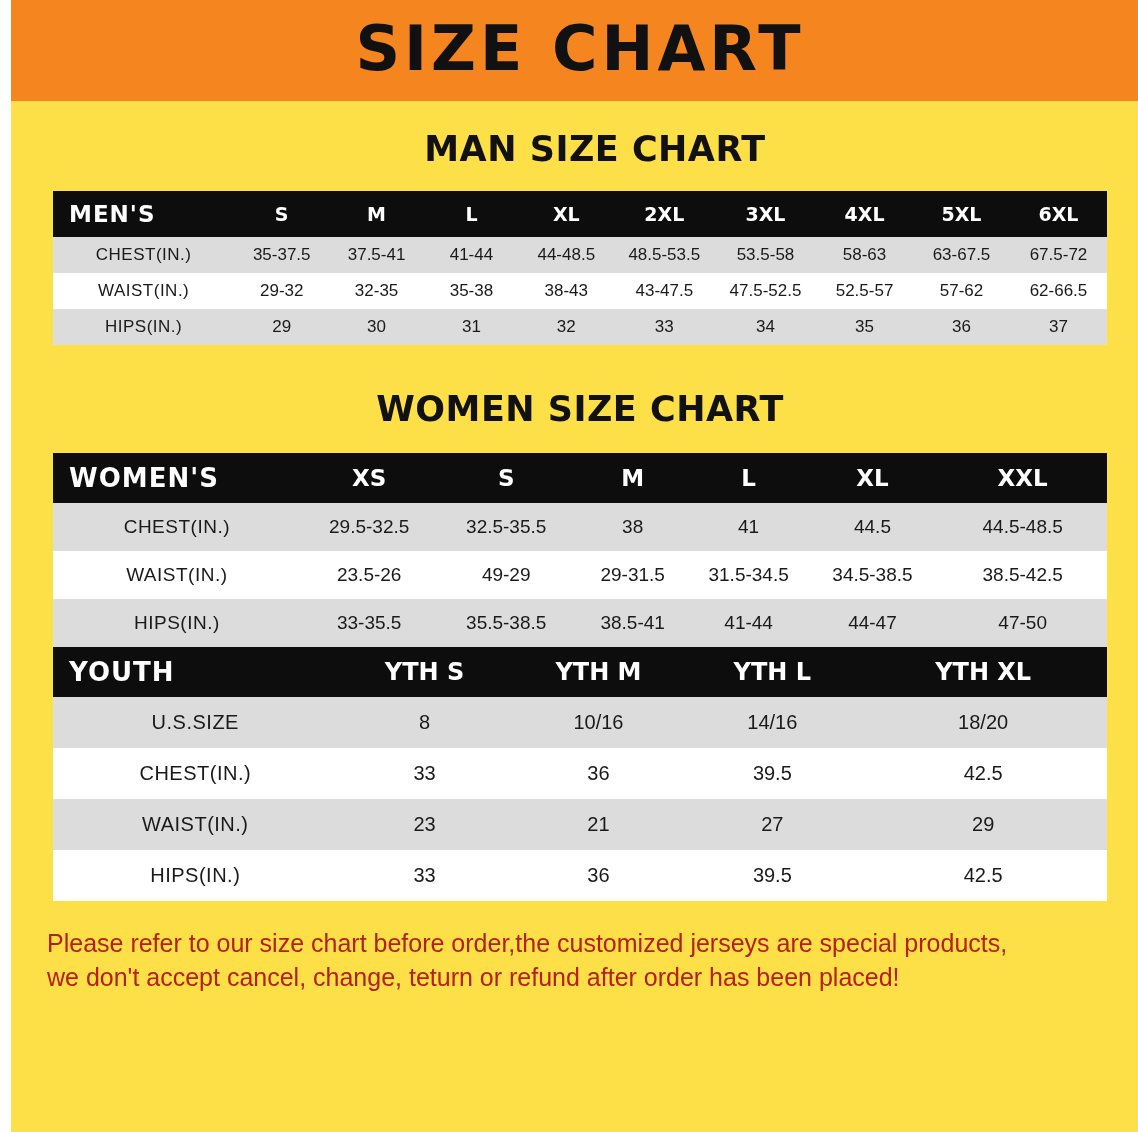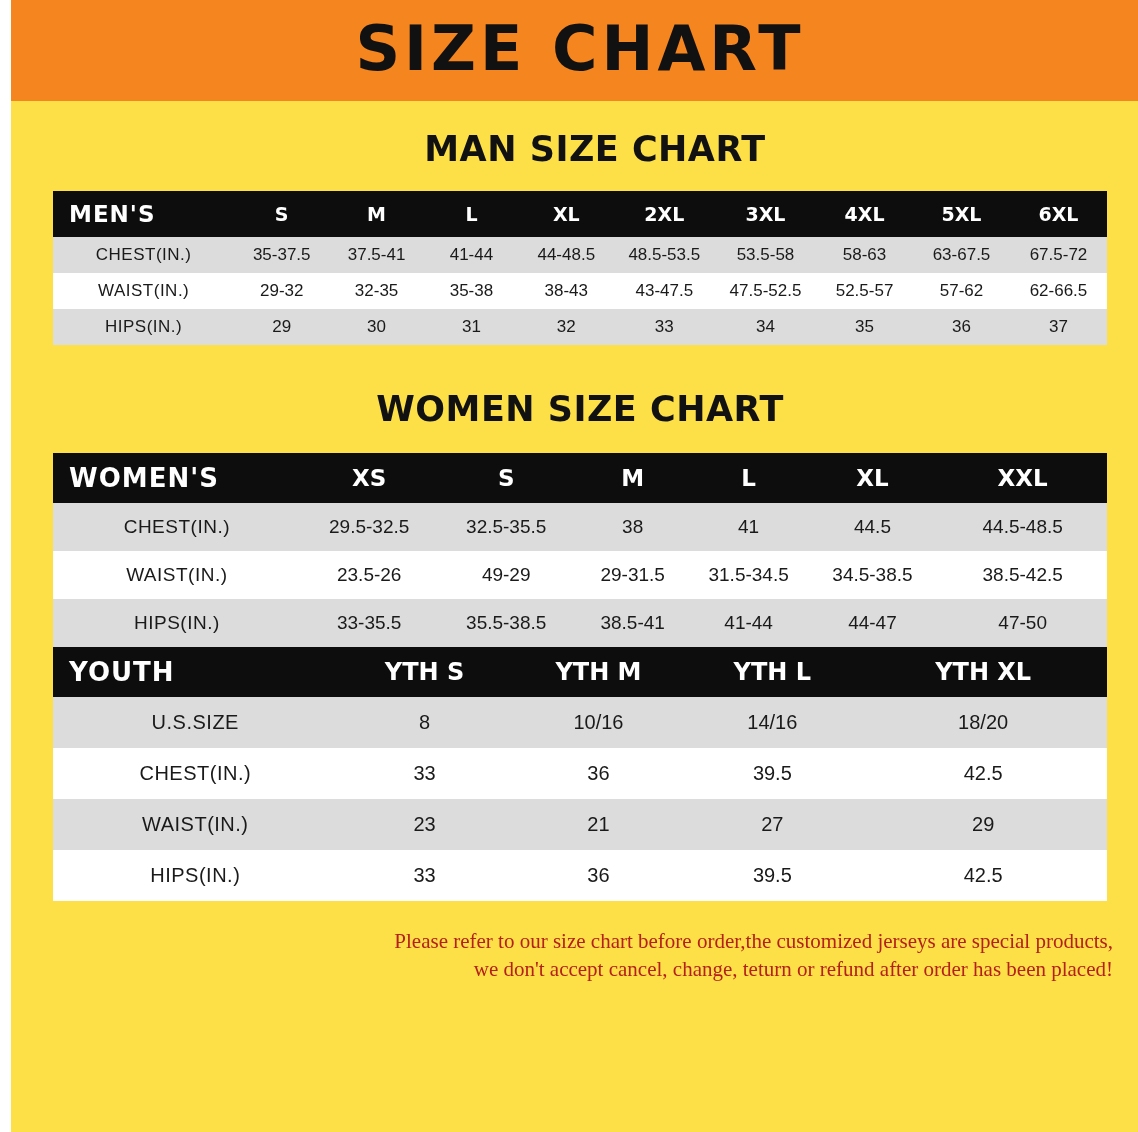--- a/index.html
+++ b/index.html
@@ -104,24 +104,24 @@
 
   
   .youth thead th { font-size: 24px; }
   .youth thead th.rowhead { font-size: 26px; }
   .youth tbody td { font-size: 20px; padding: 14px 9px; }
   .youth tbody td.rowlabel { font-size: 20px; }
 
   
   .note {
     margin: 26px 36px 0 36px;
-    text-align: right;
+    text-align: left;
     color: #b5201a;
-    font-family: Liberation Serif, serif;
-    font-size: 21px;
+    font-family: Liberation Sans, sans-serif;
+    font-size: 25px;
     line-height: 1.35;
   }
   .note-line { display: block; }
 </style>
 </head>
 <body>
 
 <div class="page">
 
   <div class="banner">

